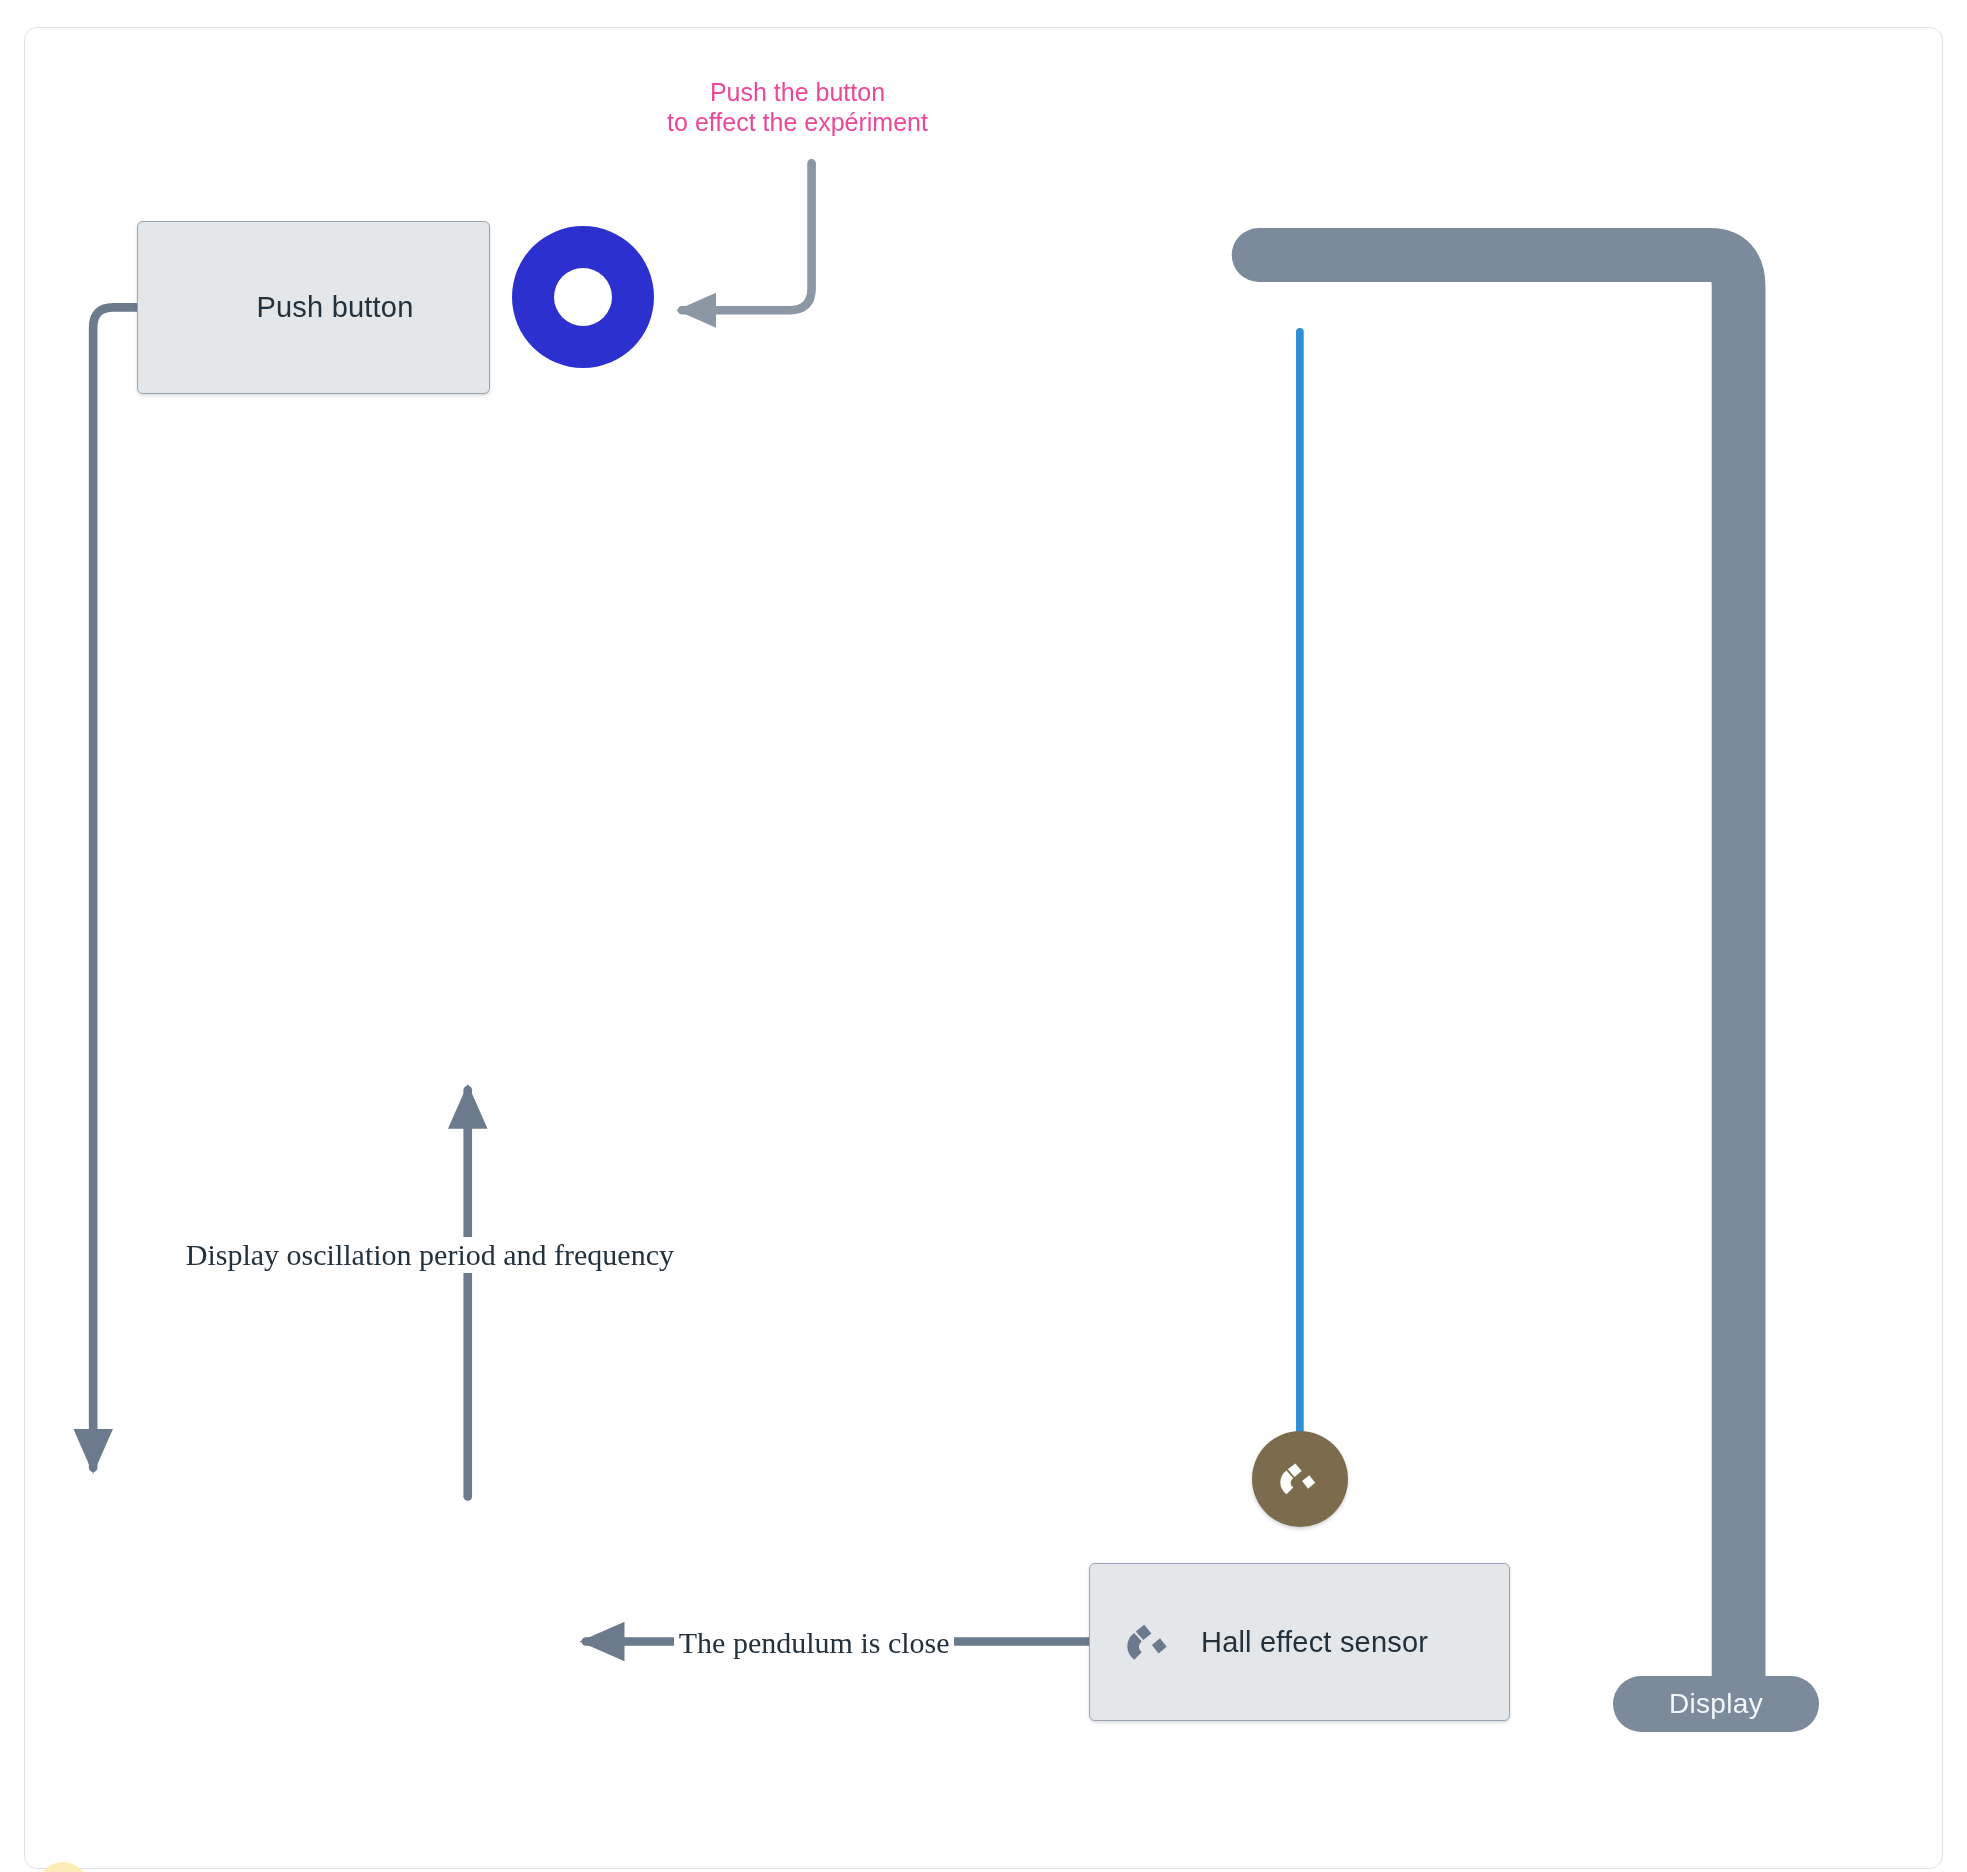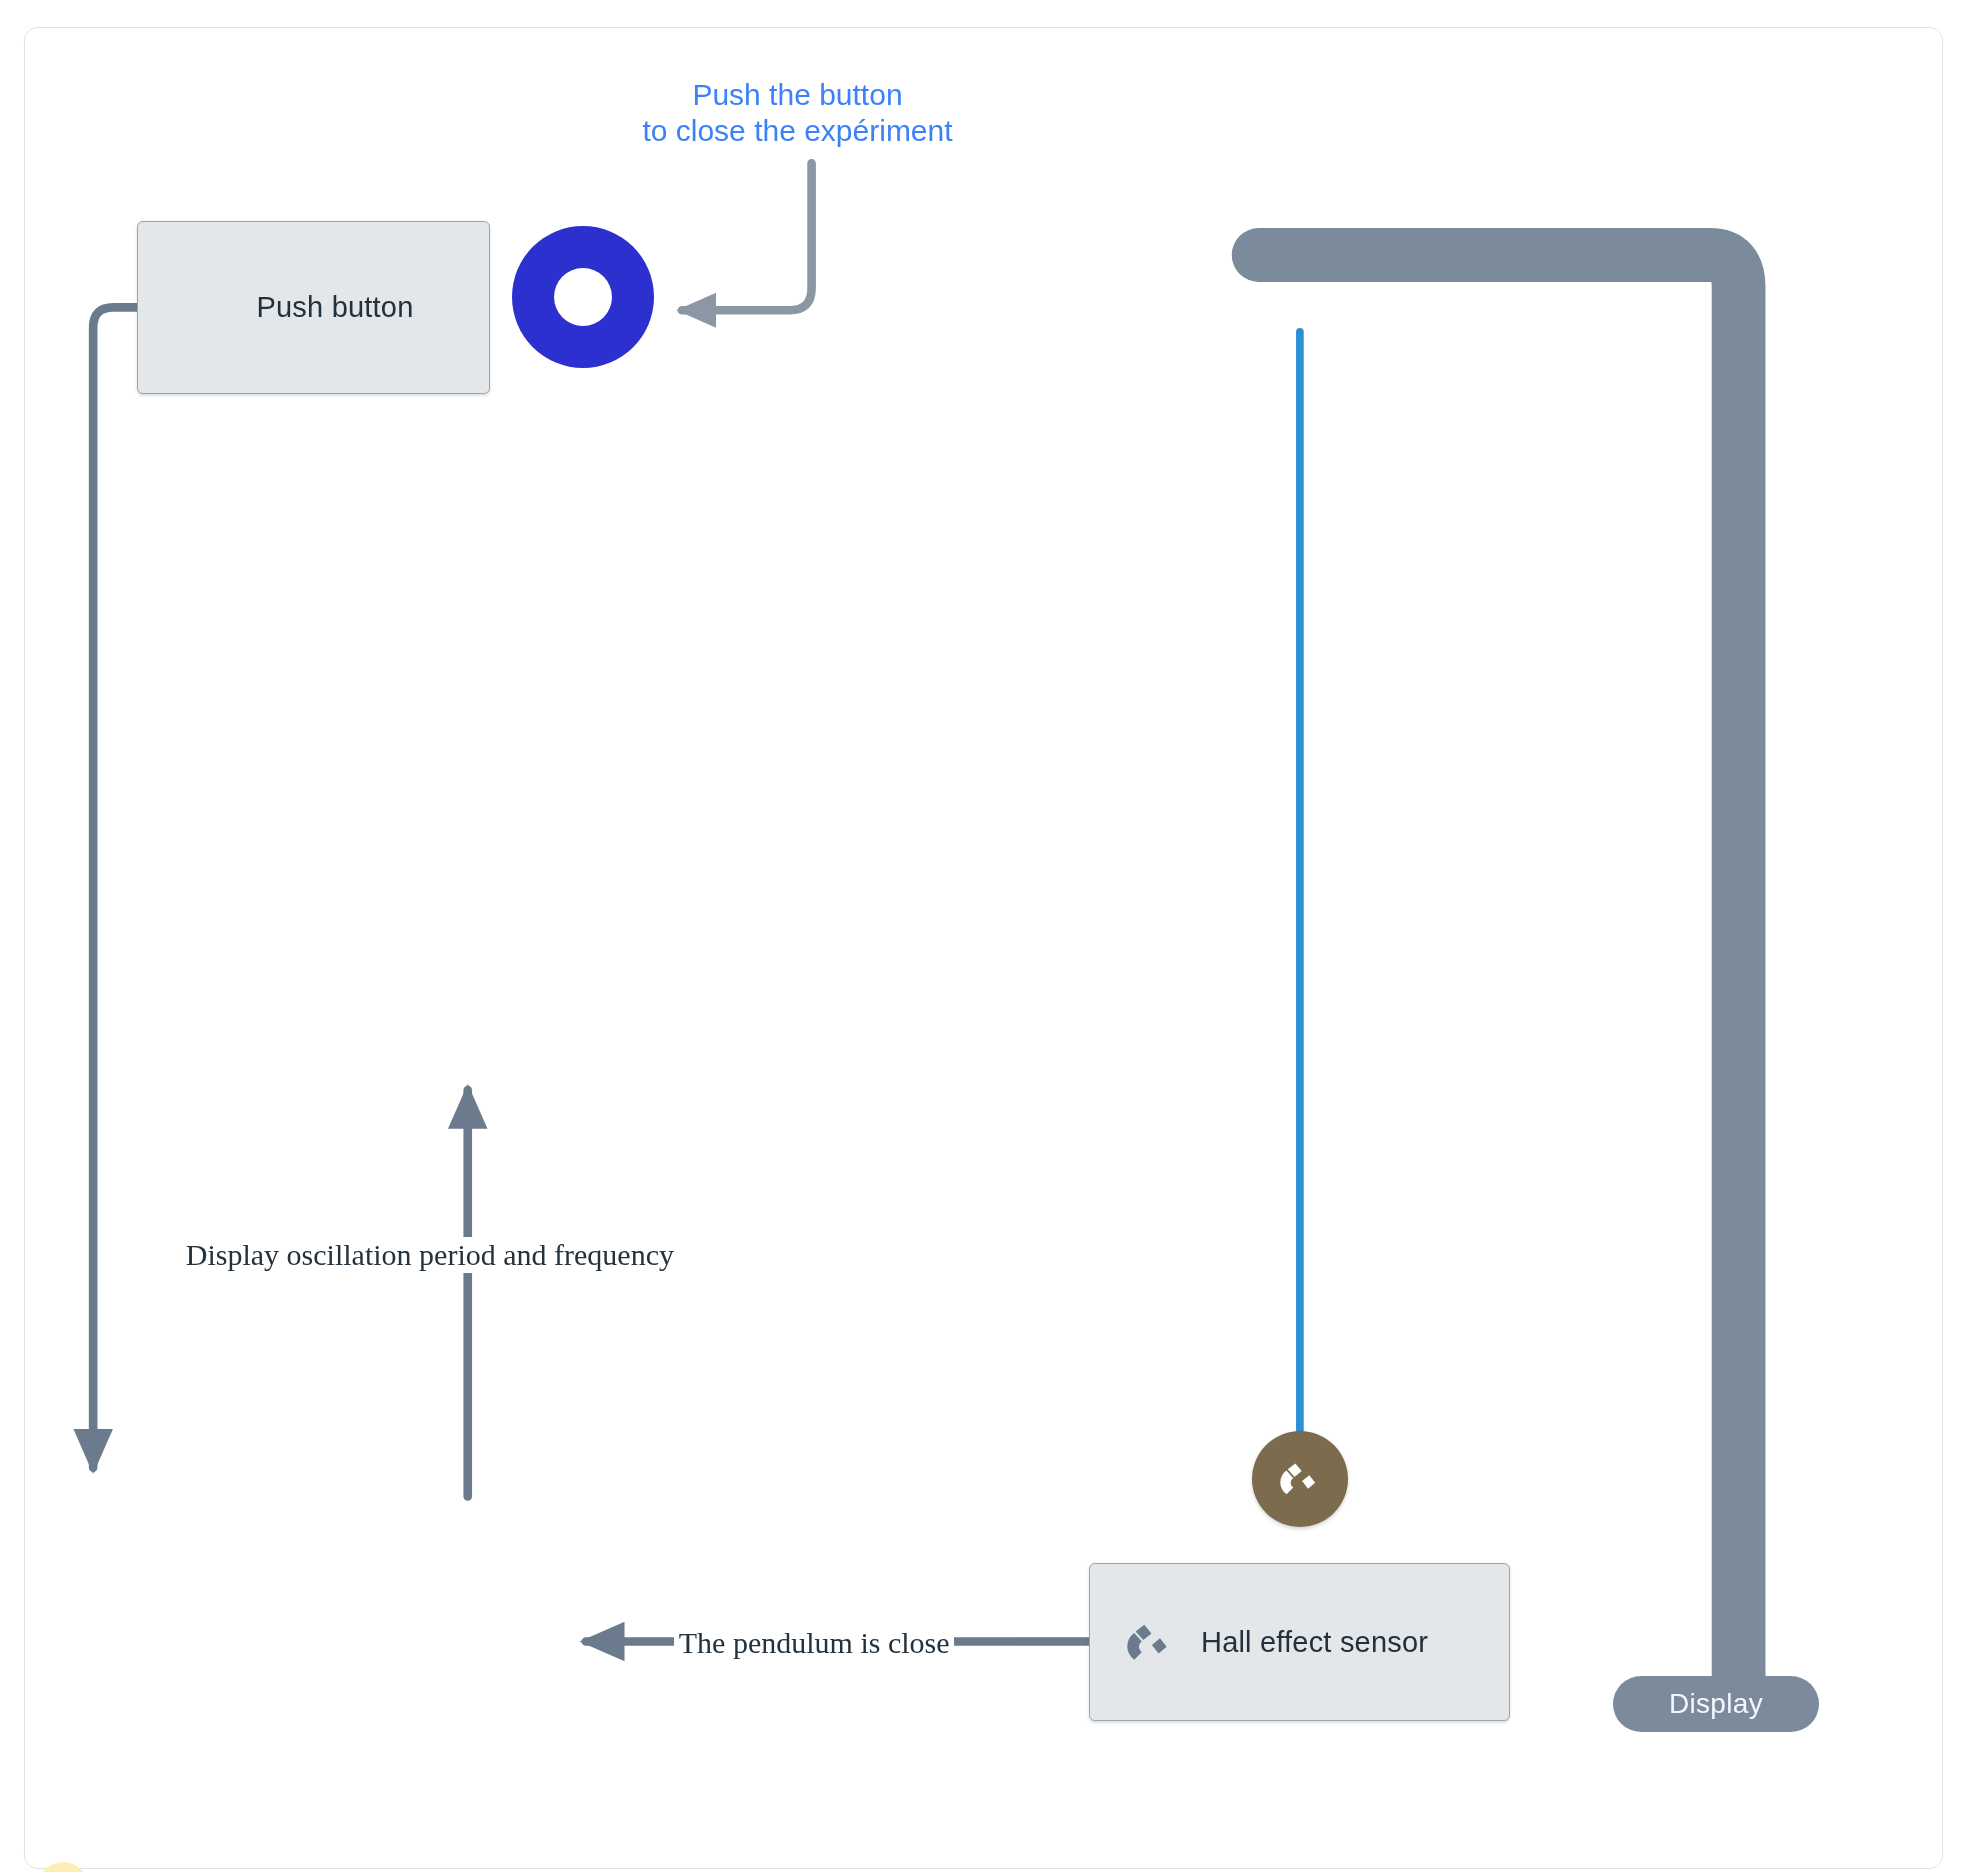--- a/index.html
+++ b/index.html
@@ -133,23 +133,23 @@
     background: #ffffff;
   }
 
   
   #annotation-push {
     position: absolute;
     left: 615px;
     top: 77px;
     width: 365px;
     text-align: center;
-    font-size: 30px;
+    font-size: 25px;
     line-height: 1.20;
-    color: #3b82f6;
+    color: #ec4899;
   }
 
   
   .edge-label {
     position: absolute;
     font-size: 30px;
     color: #24323d;
     white-space: nowrap;
     background: #ffffff;
     padding: 1px 4.8px;
@@ -255,21 +255,21 @@
   </svg>
 
   <div class="node node-grey" id="node-push-button">
     <span class="node-label">Push button</span>
   </div>
 
   <div id="blue-donut"></div>
 
   <div id="annotation-push">
     <div>Push the button</div>
-    <div>to close the expériment</div>
+    <div>to effect the expériment</div>
   </div>
 
 
 
   <div class="node node-grey" id="node-hall-sensor">
     <span>
       <svg class="icon-svg" width="61" height="61" viewBox="0 0 64 64">
         <path d="M 16 50 A 17 17 0 0 1 16 22 L 24 31 A 6.5 6.5 0 0 0 24 42 Z" fill="#6b7a8c"></path>
         <path d="M 17.5 20.5 L 26.5 13.5 L 34 22.5 L 25.5 29.5 Z" fill="#6b7a8c"></path>
         <path d="M 34.5 34.5 L 43 27.5 L 50 36.5 L 41.5 43.5 Z" fill="#6b7a8c"></path>

